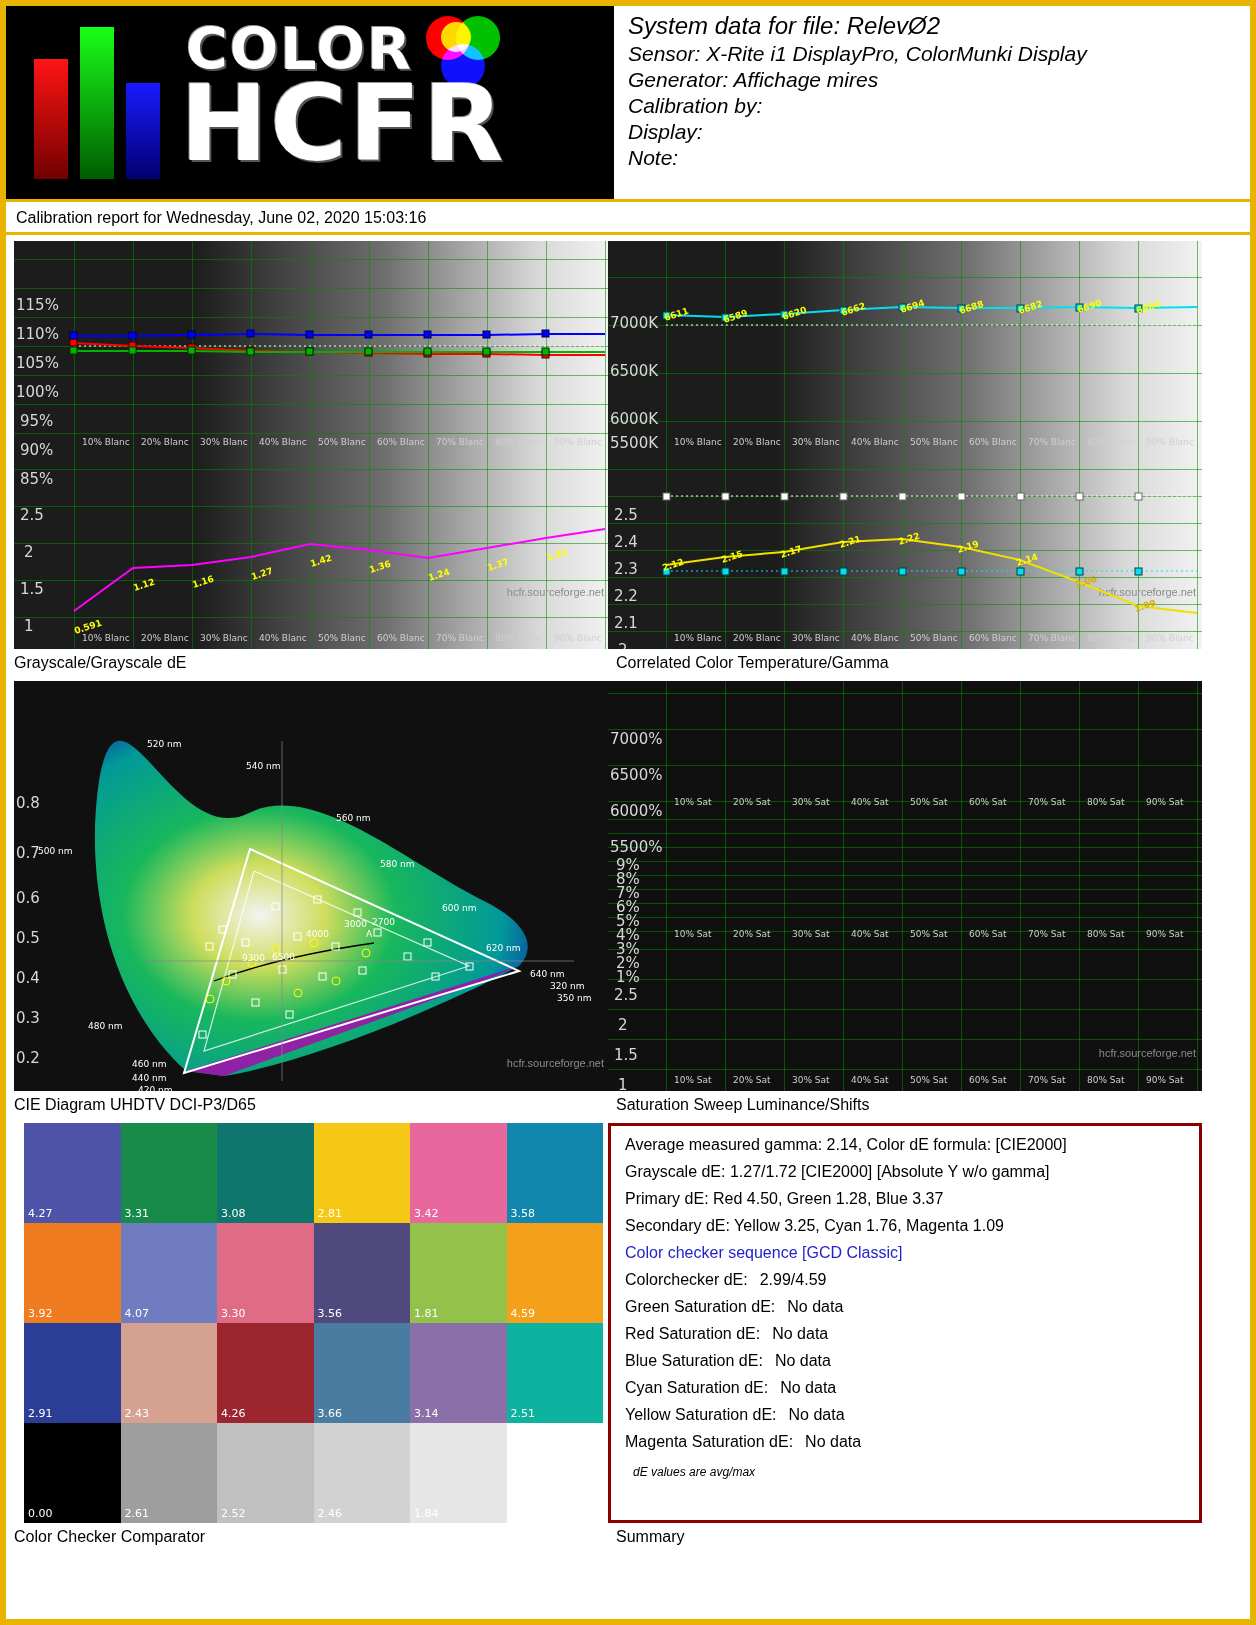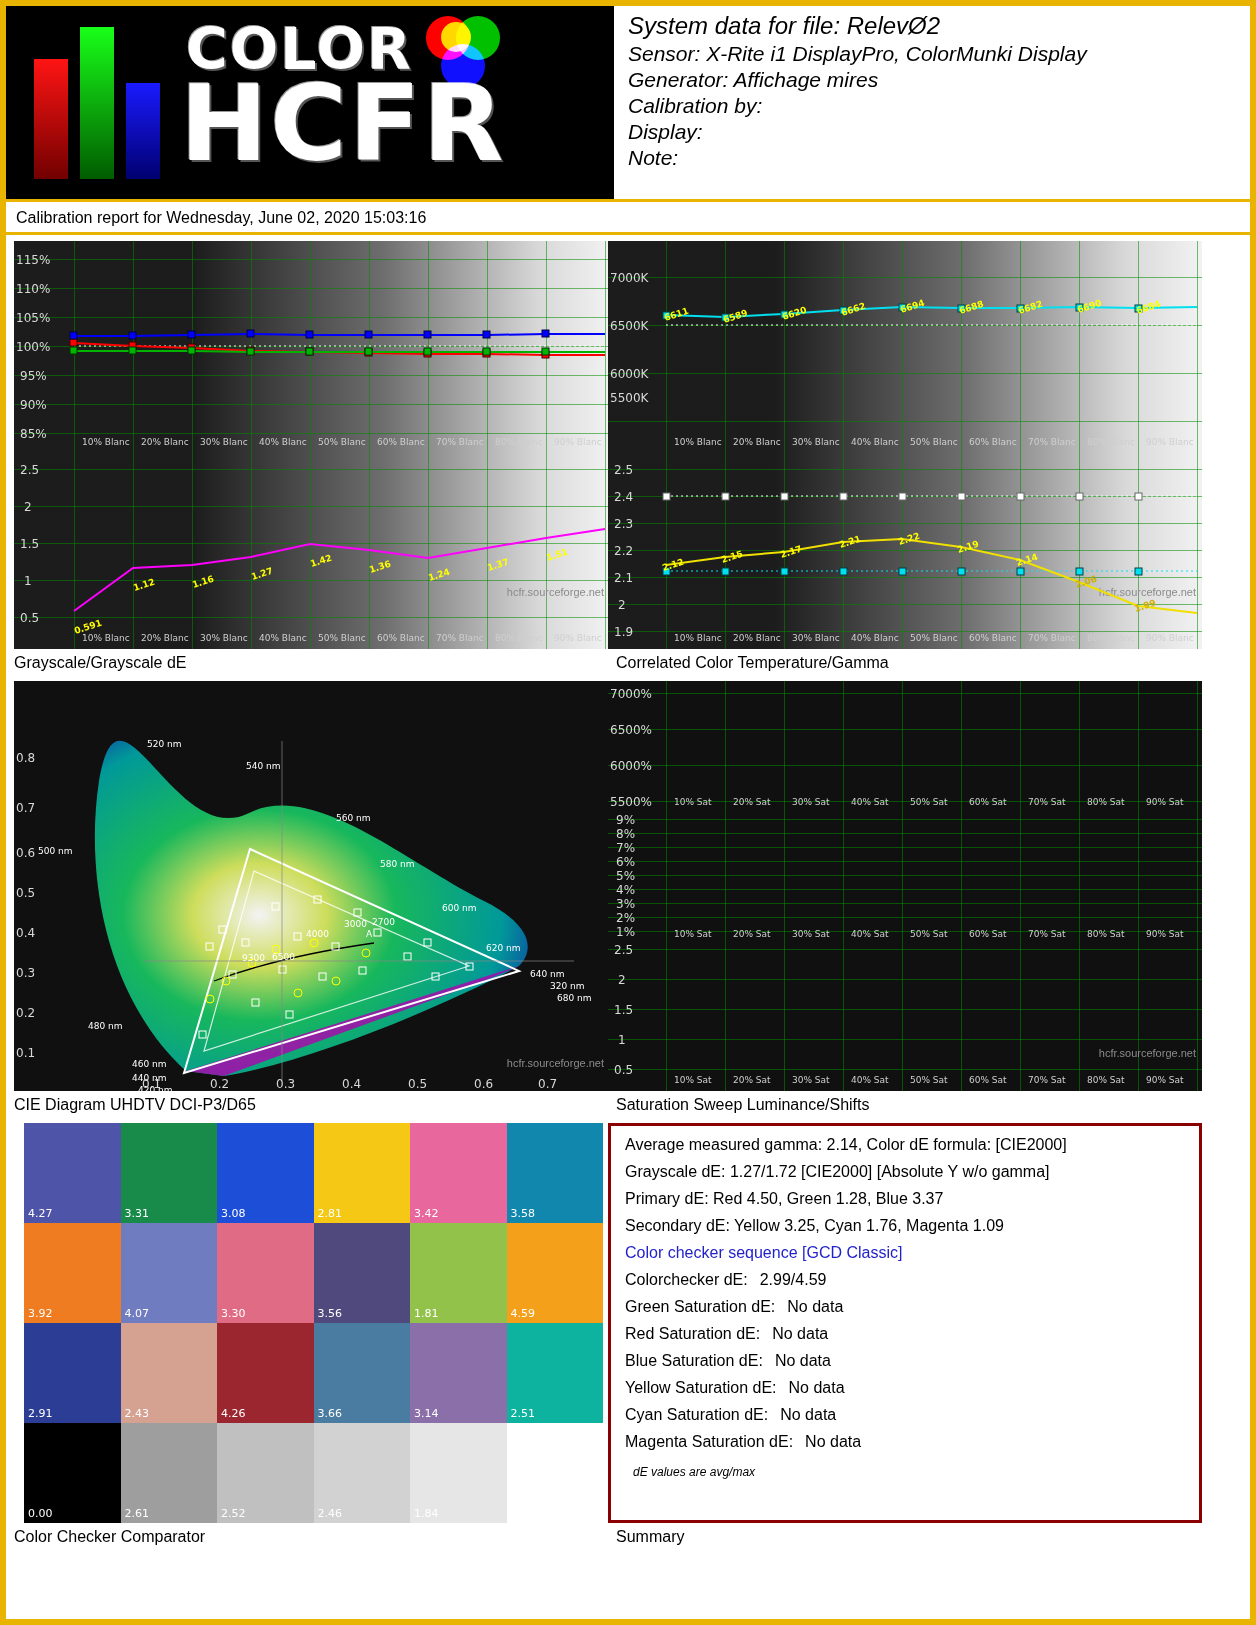--- a/index.html
+++ b/index.html
@@ -30,21 +30,21 @@
   .reportline{height:33px;line-height:31px;padding-left:10px;font-size:16px;border-bottom:3px solid #e8b400;box-sizing:border-box;}
   
   .row{display:flex;}
   .panel{position:relative;box-sizing:border-box;}
   .caption{height:30px;line-height:28px;font-size:16px;padding-left:8px;background:#fff;}
   .plot{position:relative;overflow:hidden;}
   .grid-v,.grid-h{position:absolute;background:rgba(0,140,0,.55);}
   .grid-v{width:1px;top:0;bottom:0;}
   .grid-h{height:1px;left:0;right:0;}
   .axlab{position:absolute;font-size:9px;color:#cfcfcf;font-family:"DejaVu Sans",sans-serif;}
-  .ticklab{position:absolute;font-size:12px;color:#d8d8d8;font-family:"DejaVu Sans",sans-serif;}
+  .ticklab{position:absolute;font-size:15px;color:#d8d8d8;font-family:"DejaVu Sans",sans-serif;margin-top:43px;}
   .wm{position:absolute;right:6px;font-size:11px;color:#8b8b8b;}
   .vlabel{position:absolute;font-size:9px;font-weight:bold;font-family:"DejaVu Sans",sans-serif;
           transform:rotate(-18deg);transform-origin:left bottom;white-space:nowrap;}
   svg{position:absolute;left:0;top:0;overflow:visible;}
   
   .cc{display:grid;grid-template-columns:repeat(6,1fr);grid-template-rows:repeat(4,1fr);width:100%;height:100%;}
   .cc div{position:relative;}
   .cc div span{position:absolute;left:4px;bottom:3px;font-size:11px;color:#fff;font-family:"DejaVu Sans",sans-serif;}
   
   .summary{border:3px solid #8a0000;box-sizing:border-box;background:#fff;padding:10px 0 0 0;}
@@ -417,21 +417,21 @@
         </svg>
 
         <div class="axlab" style="left:133px;top:58px;color:#ffffff">520 nm</div>
         <div class="axlab" style="left:232px;top:80px;color:#ffffff">540 nm</div>
         <div class="axlab" style="left:322px;top:132px;color:#ffffff">560 nm</div>
         <div class="axlab" style="left:366px;top:178px;color:#ffffff">580 nm</div>
         <div class="axlab" style="left:428px;top:222px;color:#ffffff">600 nm</div>
         <div class="axlab" style="left:472px;top:262px;color:#ffffff">620 nm</div>
         <div class="axlab" style="left:516px;top:288px;color:#ffffff">640 nm</div>
         <div class="axlab" style="left:536px;top:300px;color:#ffffff">320 nm</div>
-        <div class="axlab" style="left:543px;top:312px;color:#ffffff">680 nm</div>
+        <div class="axlab" style="left:543px;top:312px;color:#ffffff">350 nm</div>
         <div class="axlab" style="left:24px;top:165px;color:#ffffff">500 nm</div>
         <div class="axlab" style="left:74px;top:340px;color:#ffffff">480 nm</div>
         <div class="axlab" style="left:118px;top:378px;color:#ffffff">460 nm</div>
         <div class="axlab" style="left:118px;top:392px;color:#ffffff">440 nm</div>
         <div class="axlab" style="left:124px;top:404px;color:#ffffff">420 nm</div>
 
         <div class="axlab" style="left:228px;top:272px;color:#ffffff">9300</div>
         <div class="axlab" style="left:258px;top:271px;color:#ffffff">6500</div>
         <div class="axlab" style="left:292px;top:248px;color:#ffffff">4000</div>
         <div class="axlab" style="left:330px;top:238px;color:#ffffff">3000</div>
@@ -549,21 +549,21 @@
 
     <div class="panel" style="width:602px;">
       <div style="width:579px;height:400px;margin:2px 0 0 18px;">
         <div class="cc" id="cc-grid">
             <div style="background: rgb(78, 84, 168);">
               <span>4.27</span>
             </div>
             <div style="background: rgb(24, 138, 74);">
               <span>3.31</span>
             </div>
-            <div style="background: #1d4ed8;">
+            <div style="background: #0f766e;">
               <span>3.08</span>
             </div>
             <div style="background: rgb(245, 200, 22);">
               <span>2.81</span>
             </div>
             <div style="background: rgb(232, 104, 158);">
               <span>3.42</span>
             </div>
             <div style="background: rgb(18, 135, 173);">
               <span>3.58</span>
@@ -632,22 +632,22 @@
         <p>Average measured gamma: 2.14, Color dE formula:  [CIE2000]</p>
         <p>Grayscale dE: 1.27/1.72 [CIE2000] [Absolute Y w/o gamma]</p>
         <p>Primary dE:     Red 4.50, Green 1.28, Blue 3.37</p>
         <p>Secondary dE: Yellow 3.25, Cyan 1.76, Magenta 1.09</p>
         <p class="link">Color checker sequence [GCD Classic]</p>
         <div id="summary-rows">
             <p><span class="kv">Colorchecker dE:</span><span class="kvv">2.99/4.59</span></p>
             <p><span class="kv">Green Saturation dE:</span><span class="kvv">No data</span></p>
             <p><span class="kv">Red Saturation dE:</span><span class="kvv">No data</span></p>
             <p><span class="kv">Blue Saturation dE:</span><span class="kvv">No data</span></p>
+            <p><span class="kv">Cyan Saturation dE:</span><span class="kvv">No data</span></p>
             <p><span class="kv">Yellow Saturation dE:</span><span class="kvv">No data</span></p>
-            <p><span class="kv">Cyan Saturation dE:</span><span class="kvv">No data</span></p>
             <p><span class="kv">Magenta Saturation dE:</span><span class="kvv">No data</span></p>
           </div>
         <p class="note">dE values are avg/max</p>
       </div>
       <div class="caption">Summary</div>
     </div>
   </div>
 
 </div>
 

